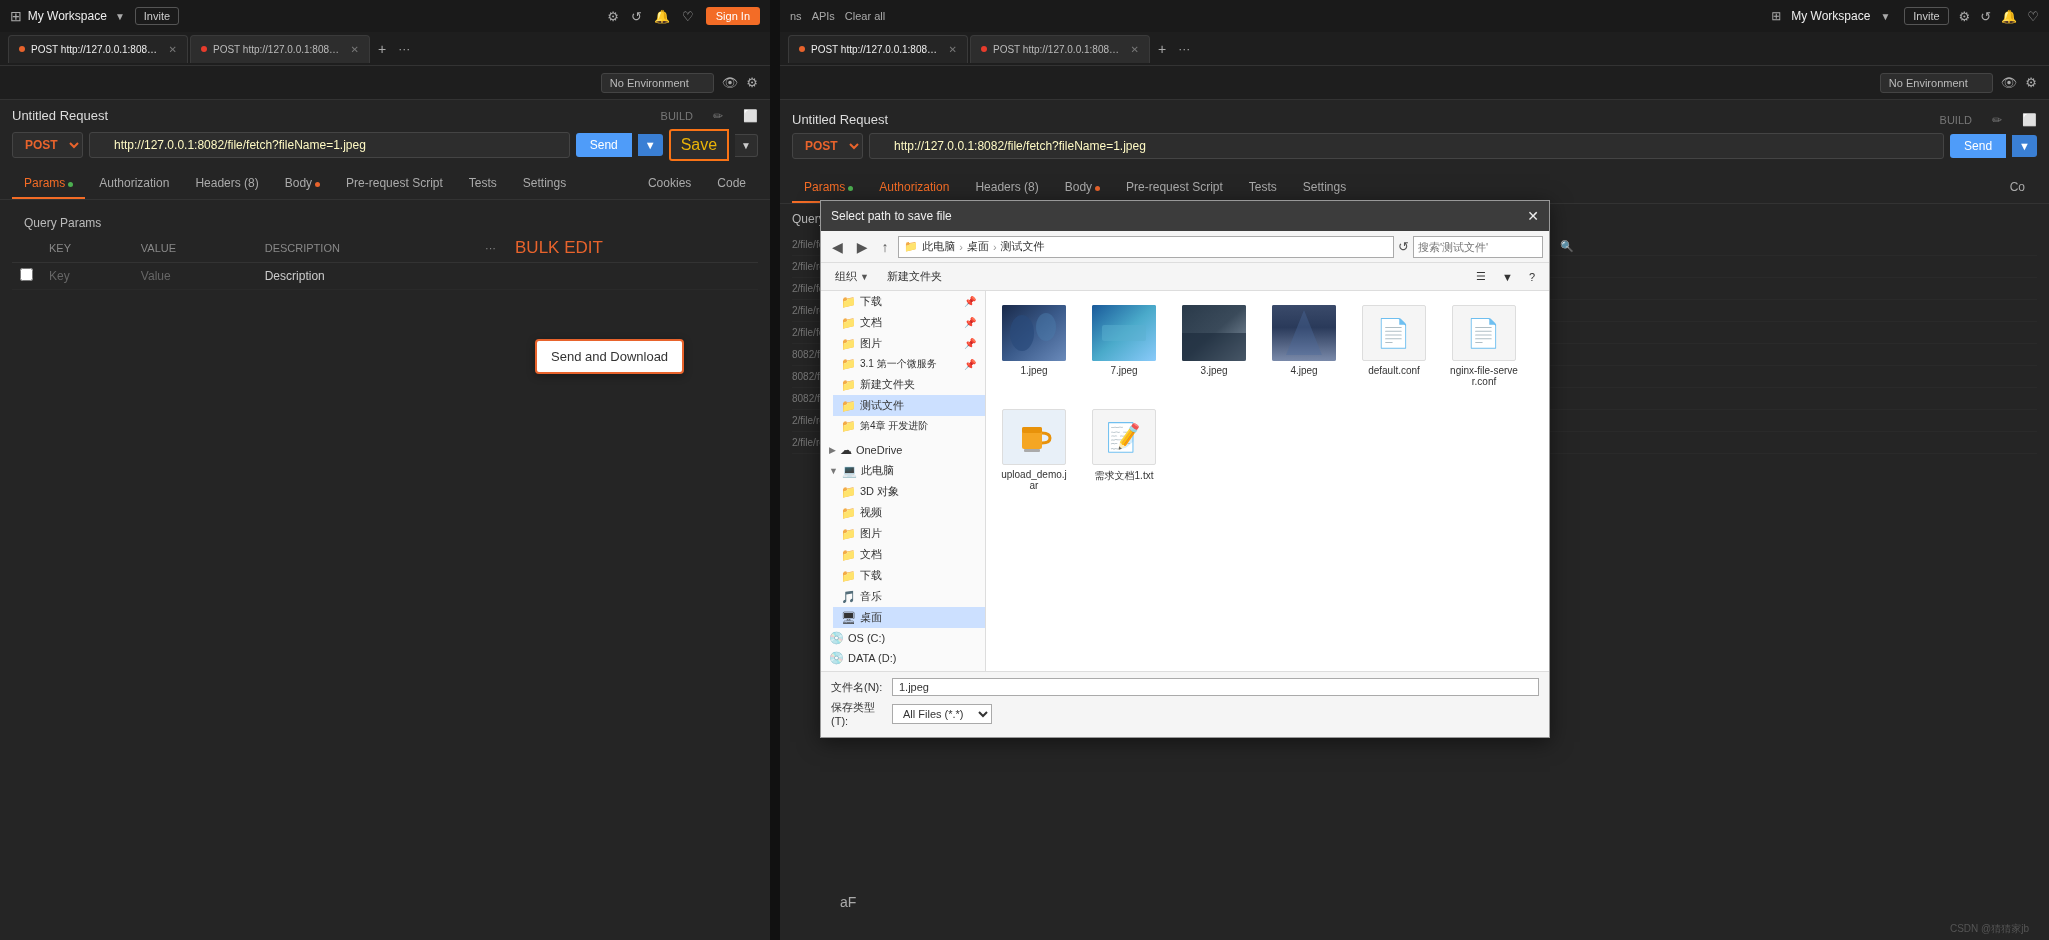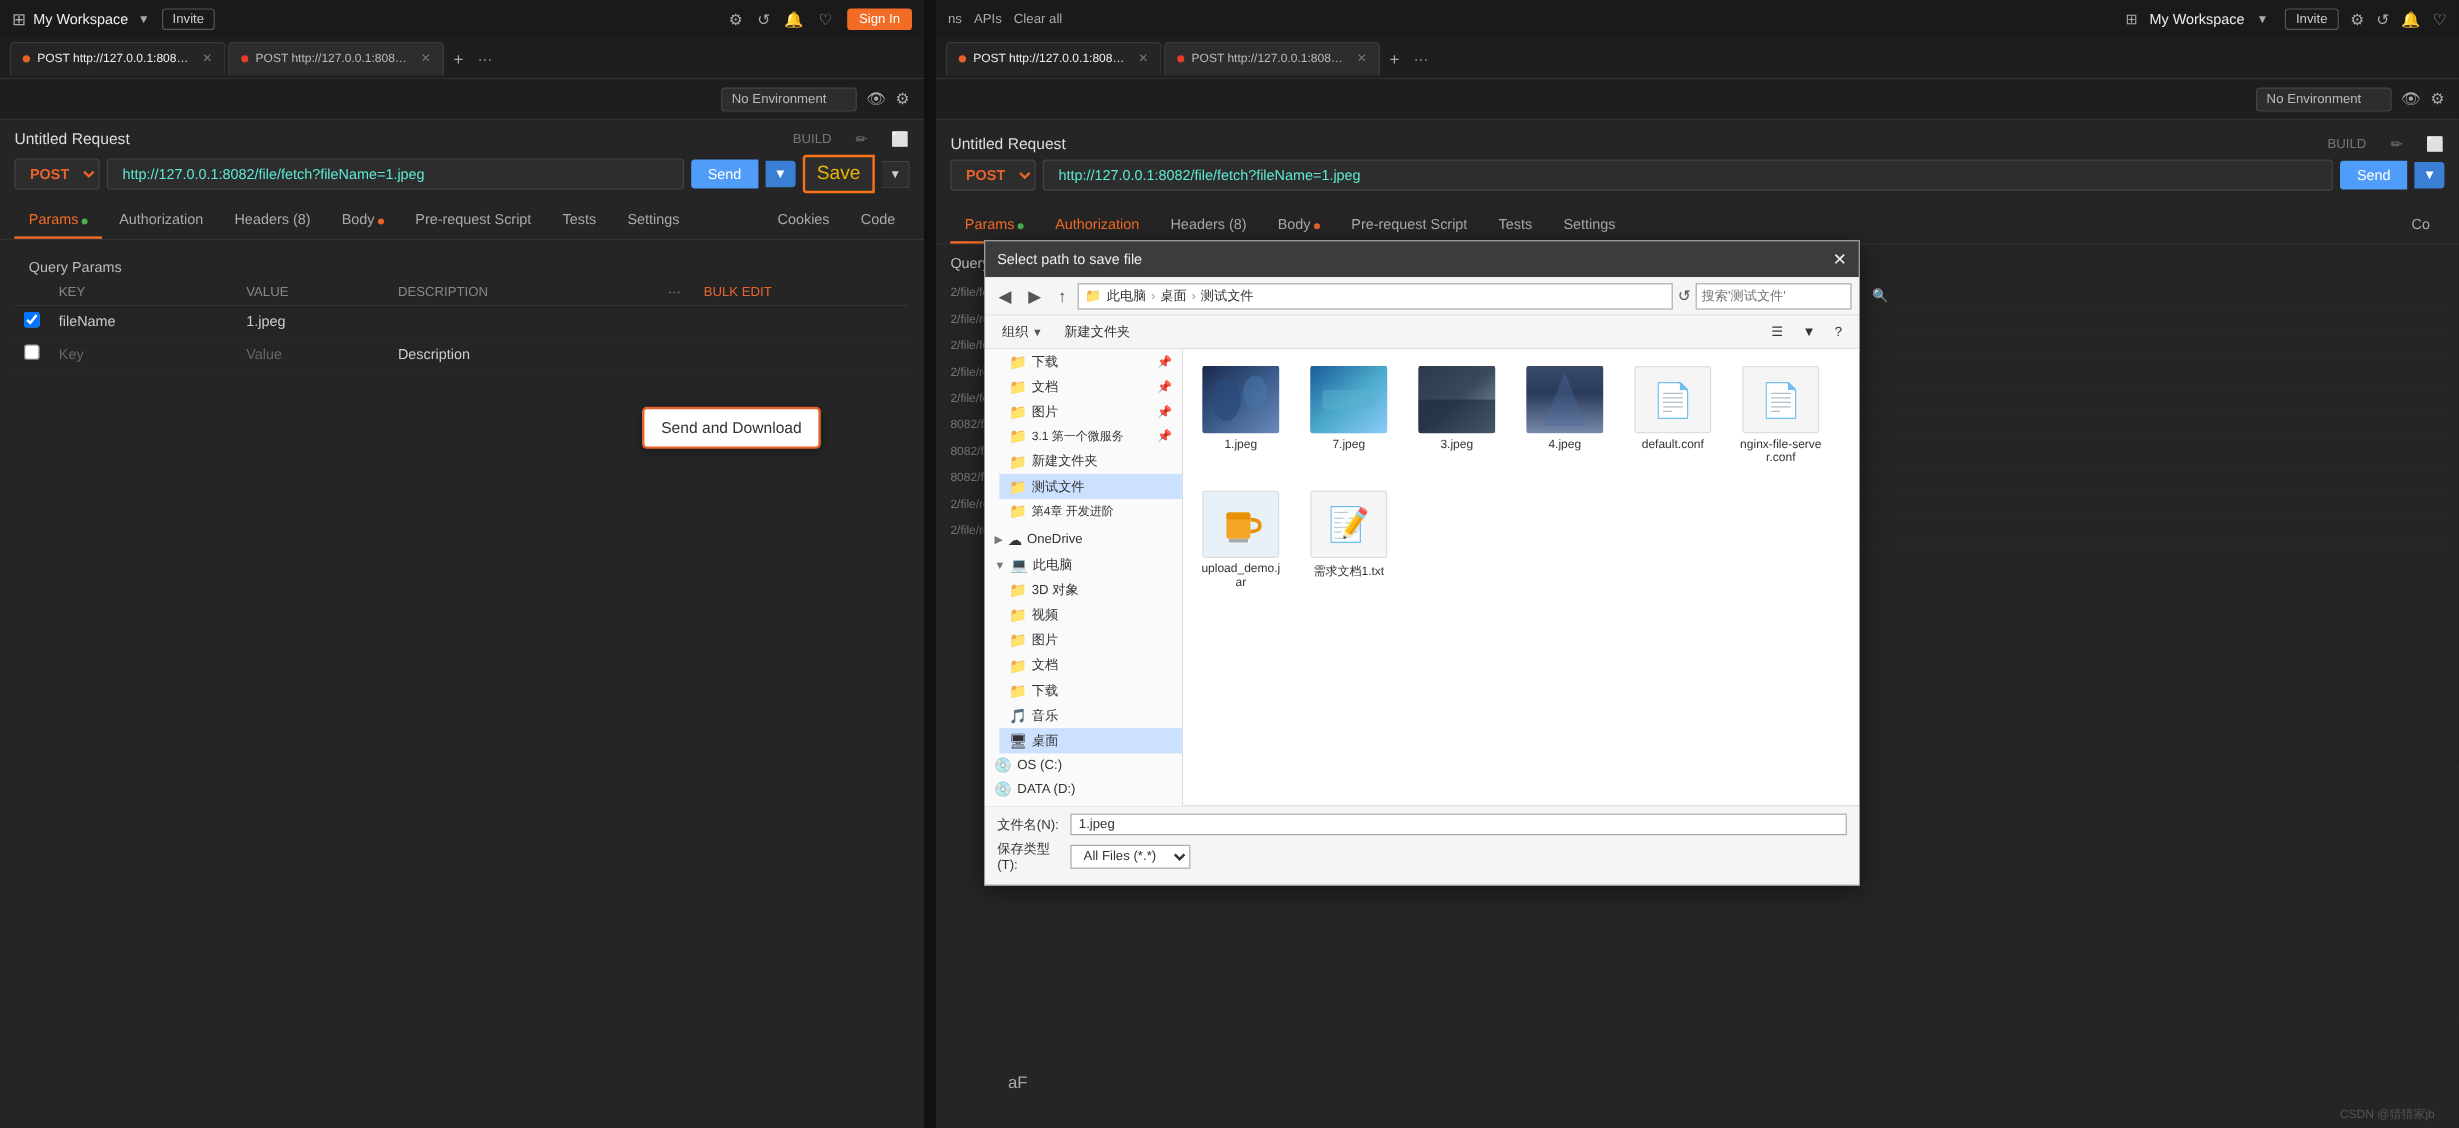--- a/index.html
+++ b/index.html
@@ -154,22 +154,22 @@
       border-radius: 3px;
       font-size: 12px;
       font-weight: bold;
       min-width: 70px;
       cursor: pointer;
     }
     .url-input {
       flex: 1;
       background: #2d2d2d;
       border: 1px solid #444;
-      color: #5eead4;
-      padding: 5px 12px;
+      color: #fef9c3;
+      padding: 5px 24px;
       border-radius: 3px;
       font-size: 12px;
     }
     .send-btn {
       background: #4f9cf9;
       border: none;
       color: white;
       padding: 5px 14px;
       border-radius: 3px 0 0 3px;
       font-size: 12px;
@@ -255,21 +255,21 @@
       font-weight: normal;
       text-transform: uppercase;
     }
     .params-table td {
       padding: 5px 8px;
       font-size: 12px;
       color: #ccc;
       border-bottom: 1px solid #2a2a2a;
     }
     .params-table .th-actions { width: 30px; }
-    .bulk-edit-btn { color: #e8632c; font-size: 11px; cursor: pointer; }
+    .bulk-edit-btn { color: #e8632c; font-size: 17px; cursor: pointer; }
     .checkbox { width: 13px; height: 13px; cursor: pointer; }
     .key-cell { color: #ccc; }
     .value-cell { color: #ccc; }
     .desc-cell { color: #777; }
 
     
     .right-panel {
       position: absolute;
       left: 780px; top: 0;
       width: 1269px; height: 940px;
@@ -660,28 +660,20 @@
             <th class="th-actions">
               <span>···</span>
             </th>
             <th>
               <span class="bulk-edit-btn">Bulk Edit</span>
             </th>
           </tr>
         </thead>
         <tbody>
           <tr>
-            <td><input type="checkbox" class="checkbox" checked="" style=""></td>
-            <td class="key-cell">fileName</td>
-            <td class="value-cell">1.jpeg</td>
-            <td class="desc-cell"></td>
-            <td></td>
-              <td></td>
-          </tr>
-          <tr>
             <td><input type="checkbox" class="checkbox" style=""></td>
             <td class="key-cell" style="color:#666">Key</td>
             <td class="value-cell" style="color:#666">Value</td>
             <td class="desc-cell">Description</td>
             <td></td>
               <td></td>
           </tr>
         </tbody>
       </table>
     </div>

